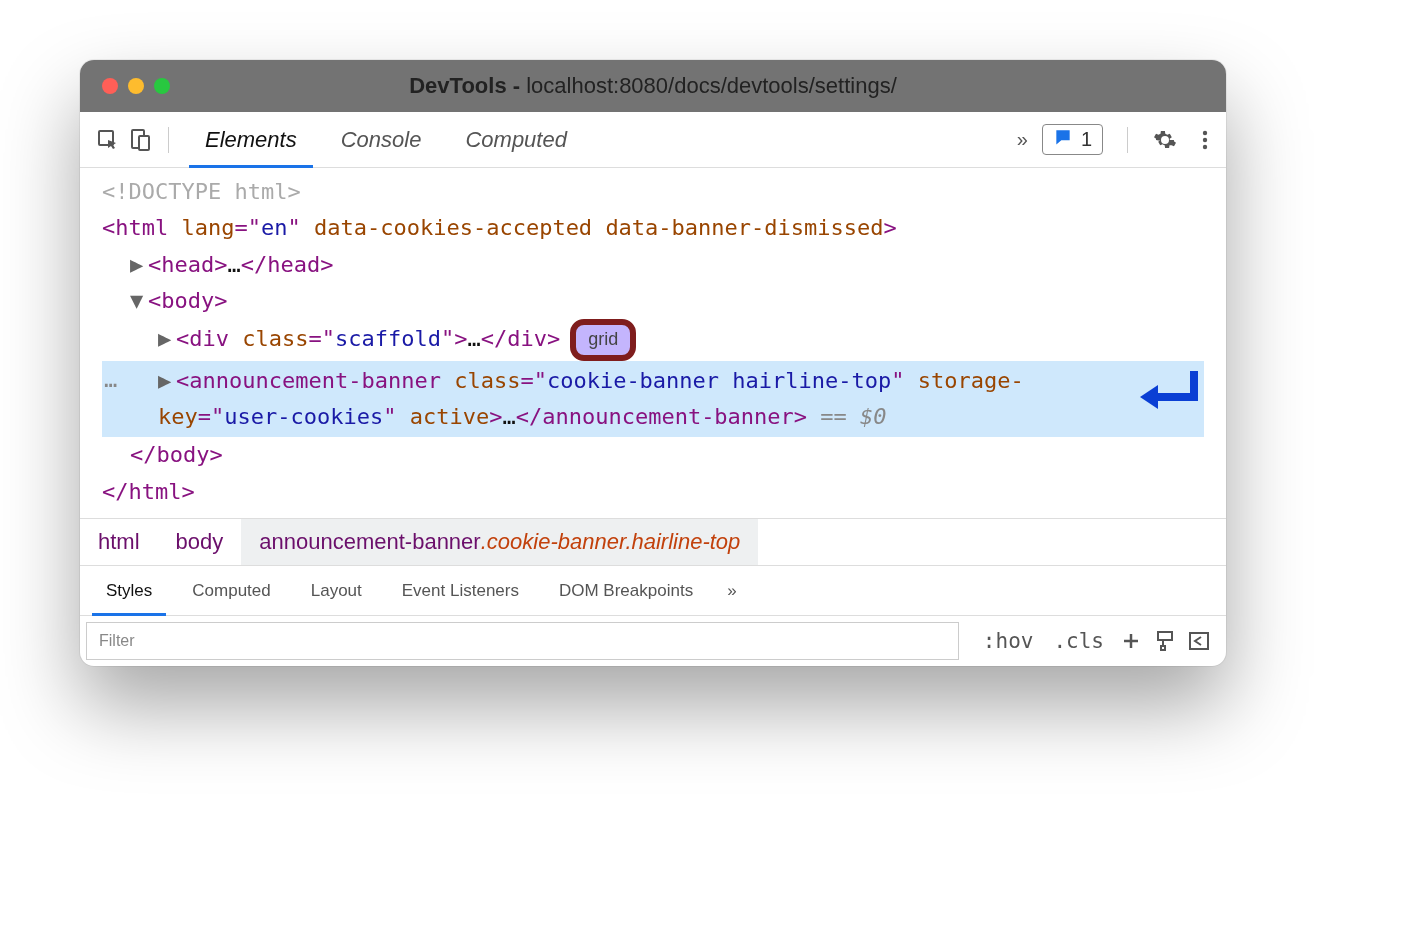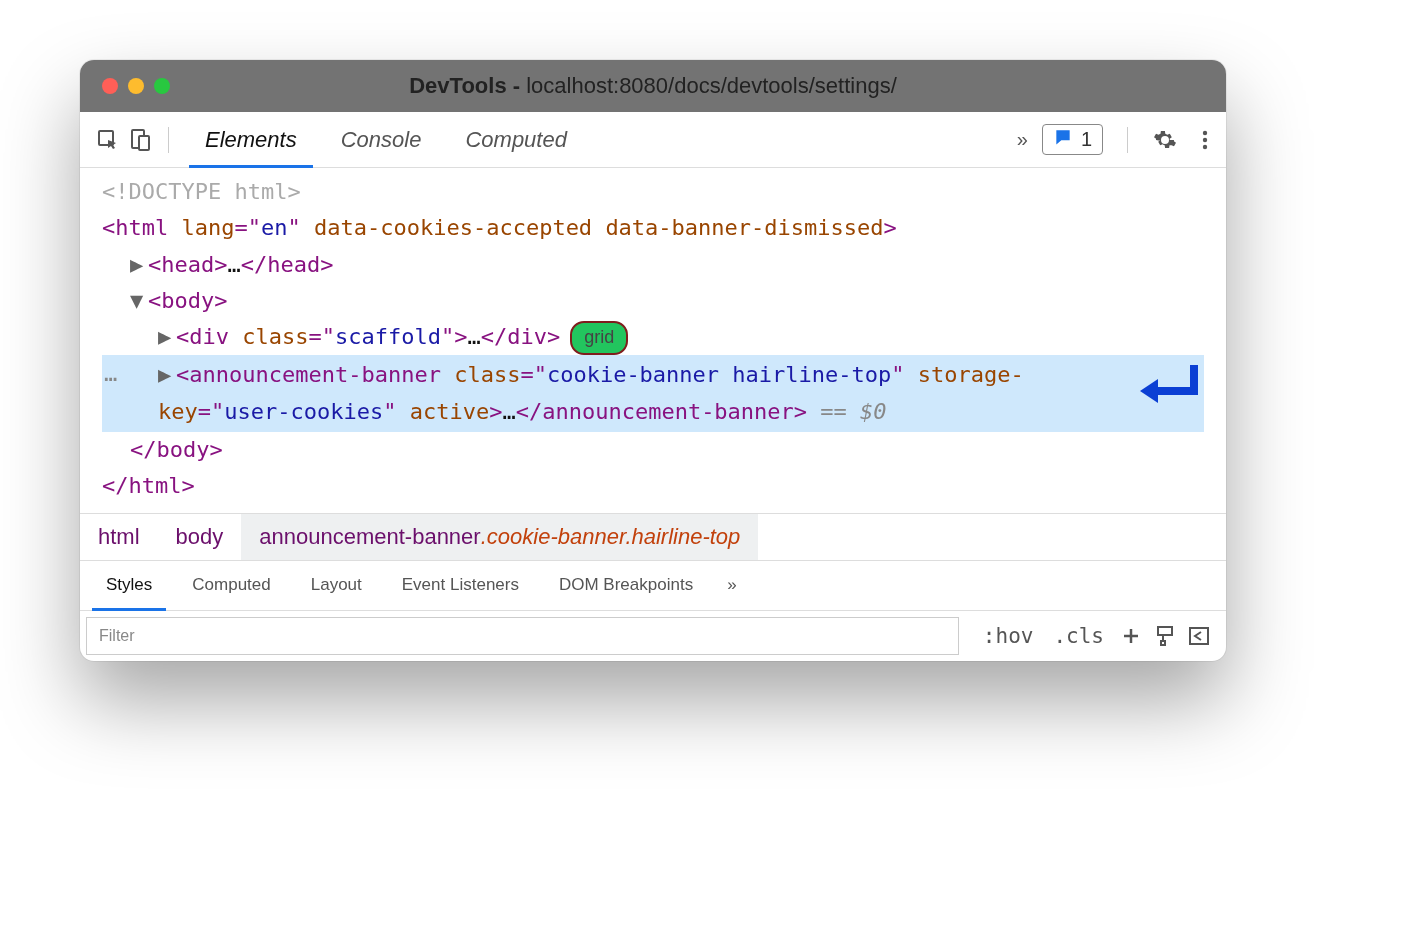--- a/index.html
+++ b/index.html
@@ -87,21 +87,21 @@
   .indent1 { padding-left:28px; }
   .indent2 { padding-left:56px; }
   .caret { color:#666; display:inline-block; width:18px; }
   .tag-name { color:#881280; }
   .attr-name { color:#994500; }
   .attr-value { color:#1a1aa6; }
   .punct { color:#881280; }
   .doctype { color:#aaa; }
   .ellipsis { color:#111; }
   .badge {
-    display:inline-block; border:2px solid #7f1d1d; background:#22c55e;
+    display:inline-block; border:6px solid #7f1d1d; background:#c4b5fd;
     border-radius:14px; padding:0 12px; font-size:18px; color:#444;
     margin-left:10px; vertical-align:middle;
     font-family:-apple-system,BlinkMacSystemFont,sans-serif;
   }
   .dollar { color:#888; font-style:italic; }
   .row.selected {
     background:#cfe8fc;
     margin-right: 22px;
     position:relative;
   }

